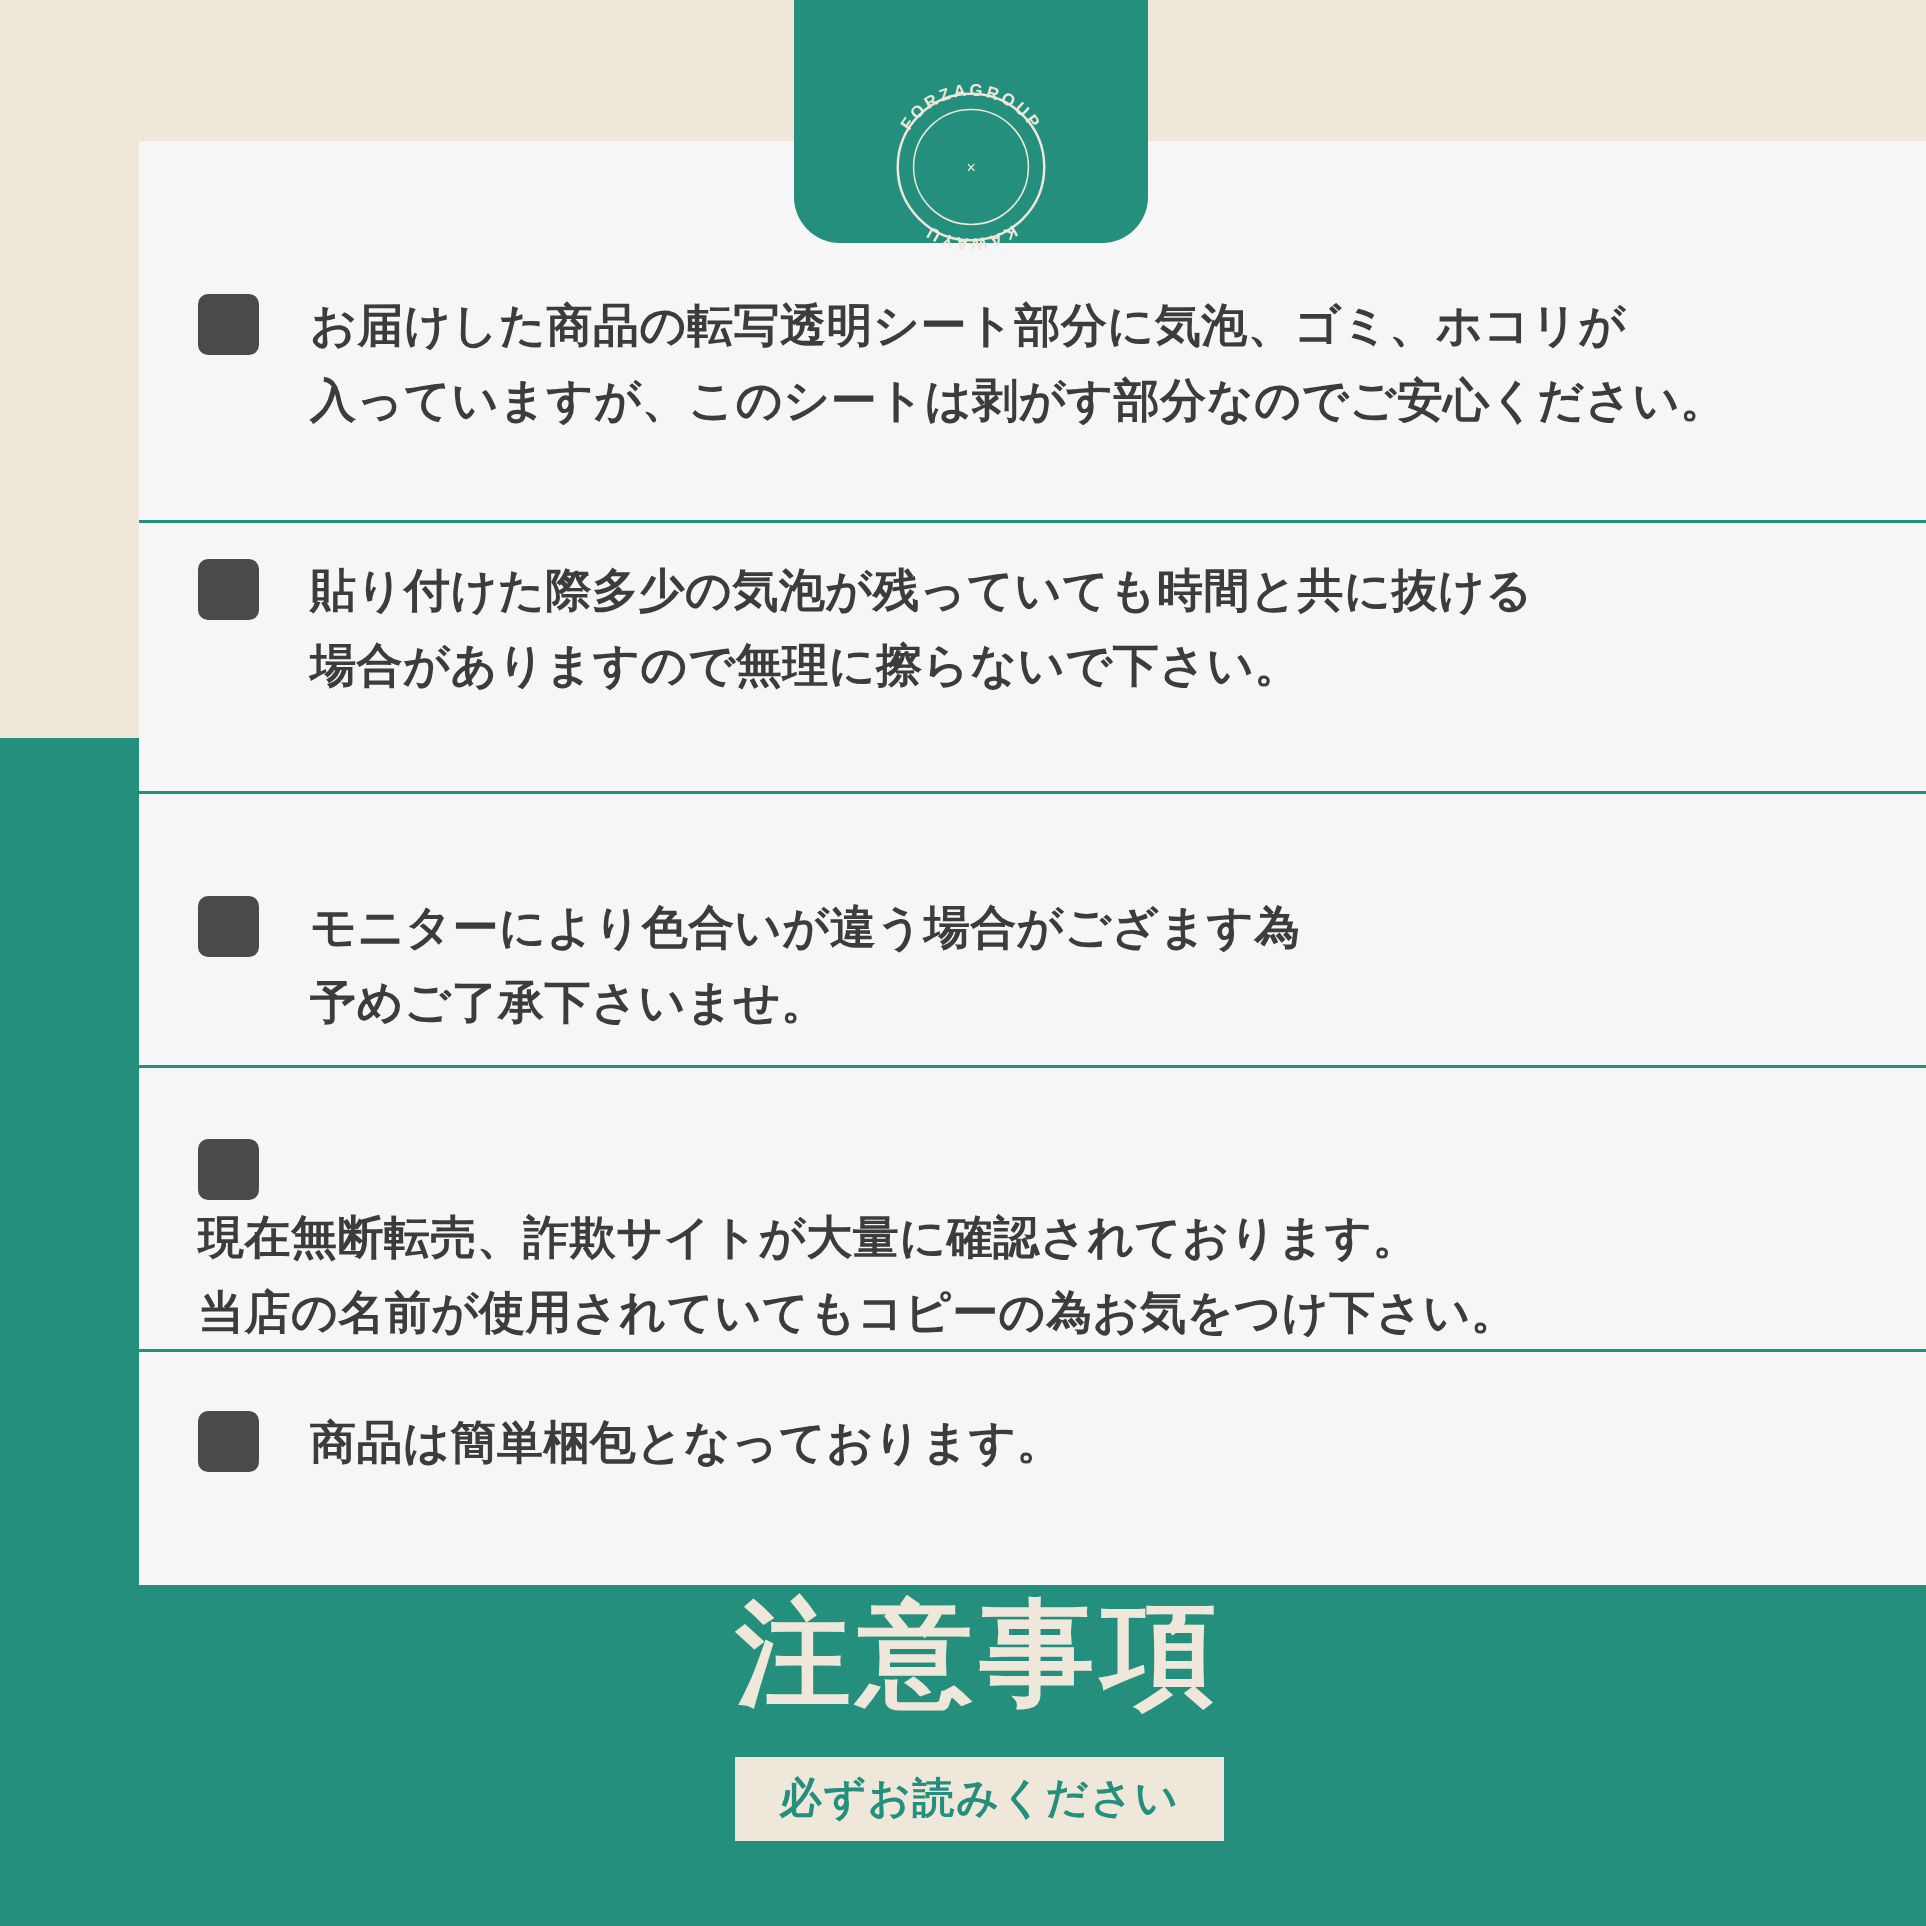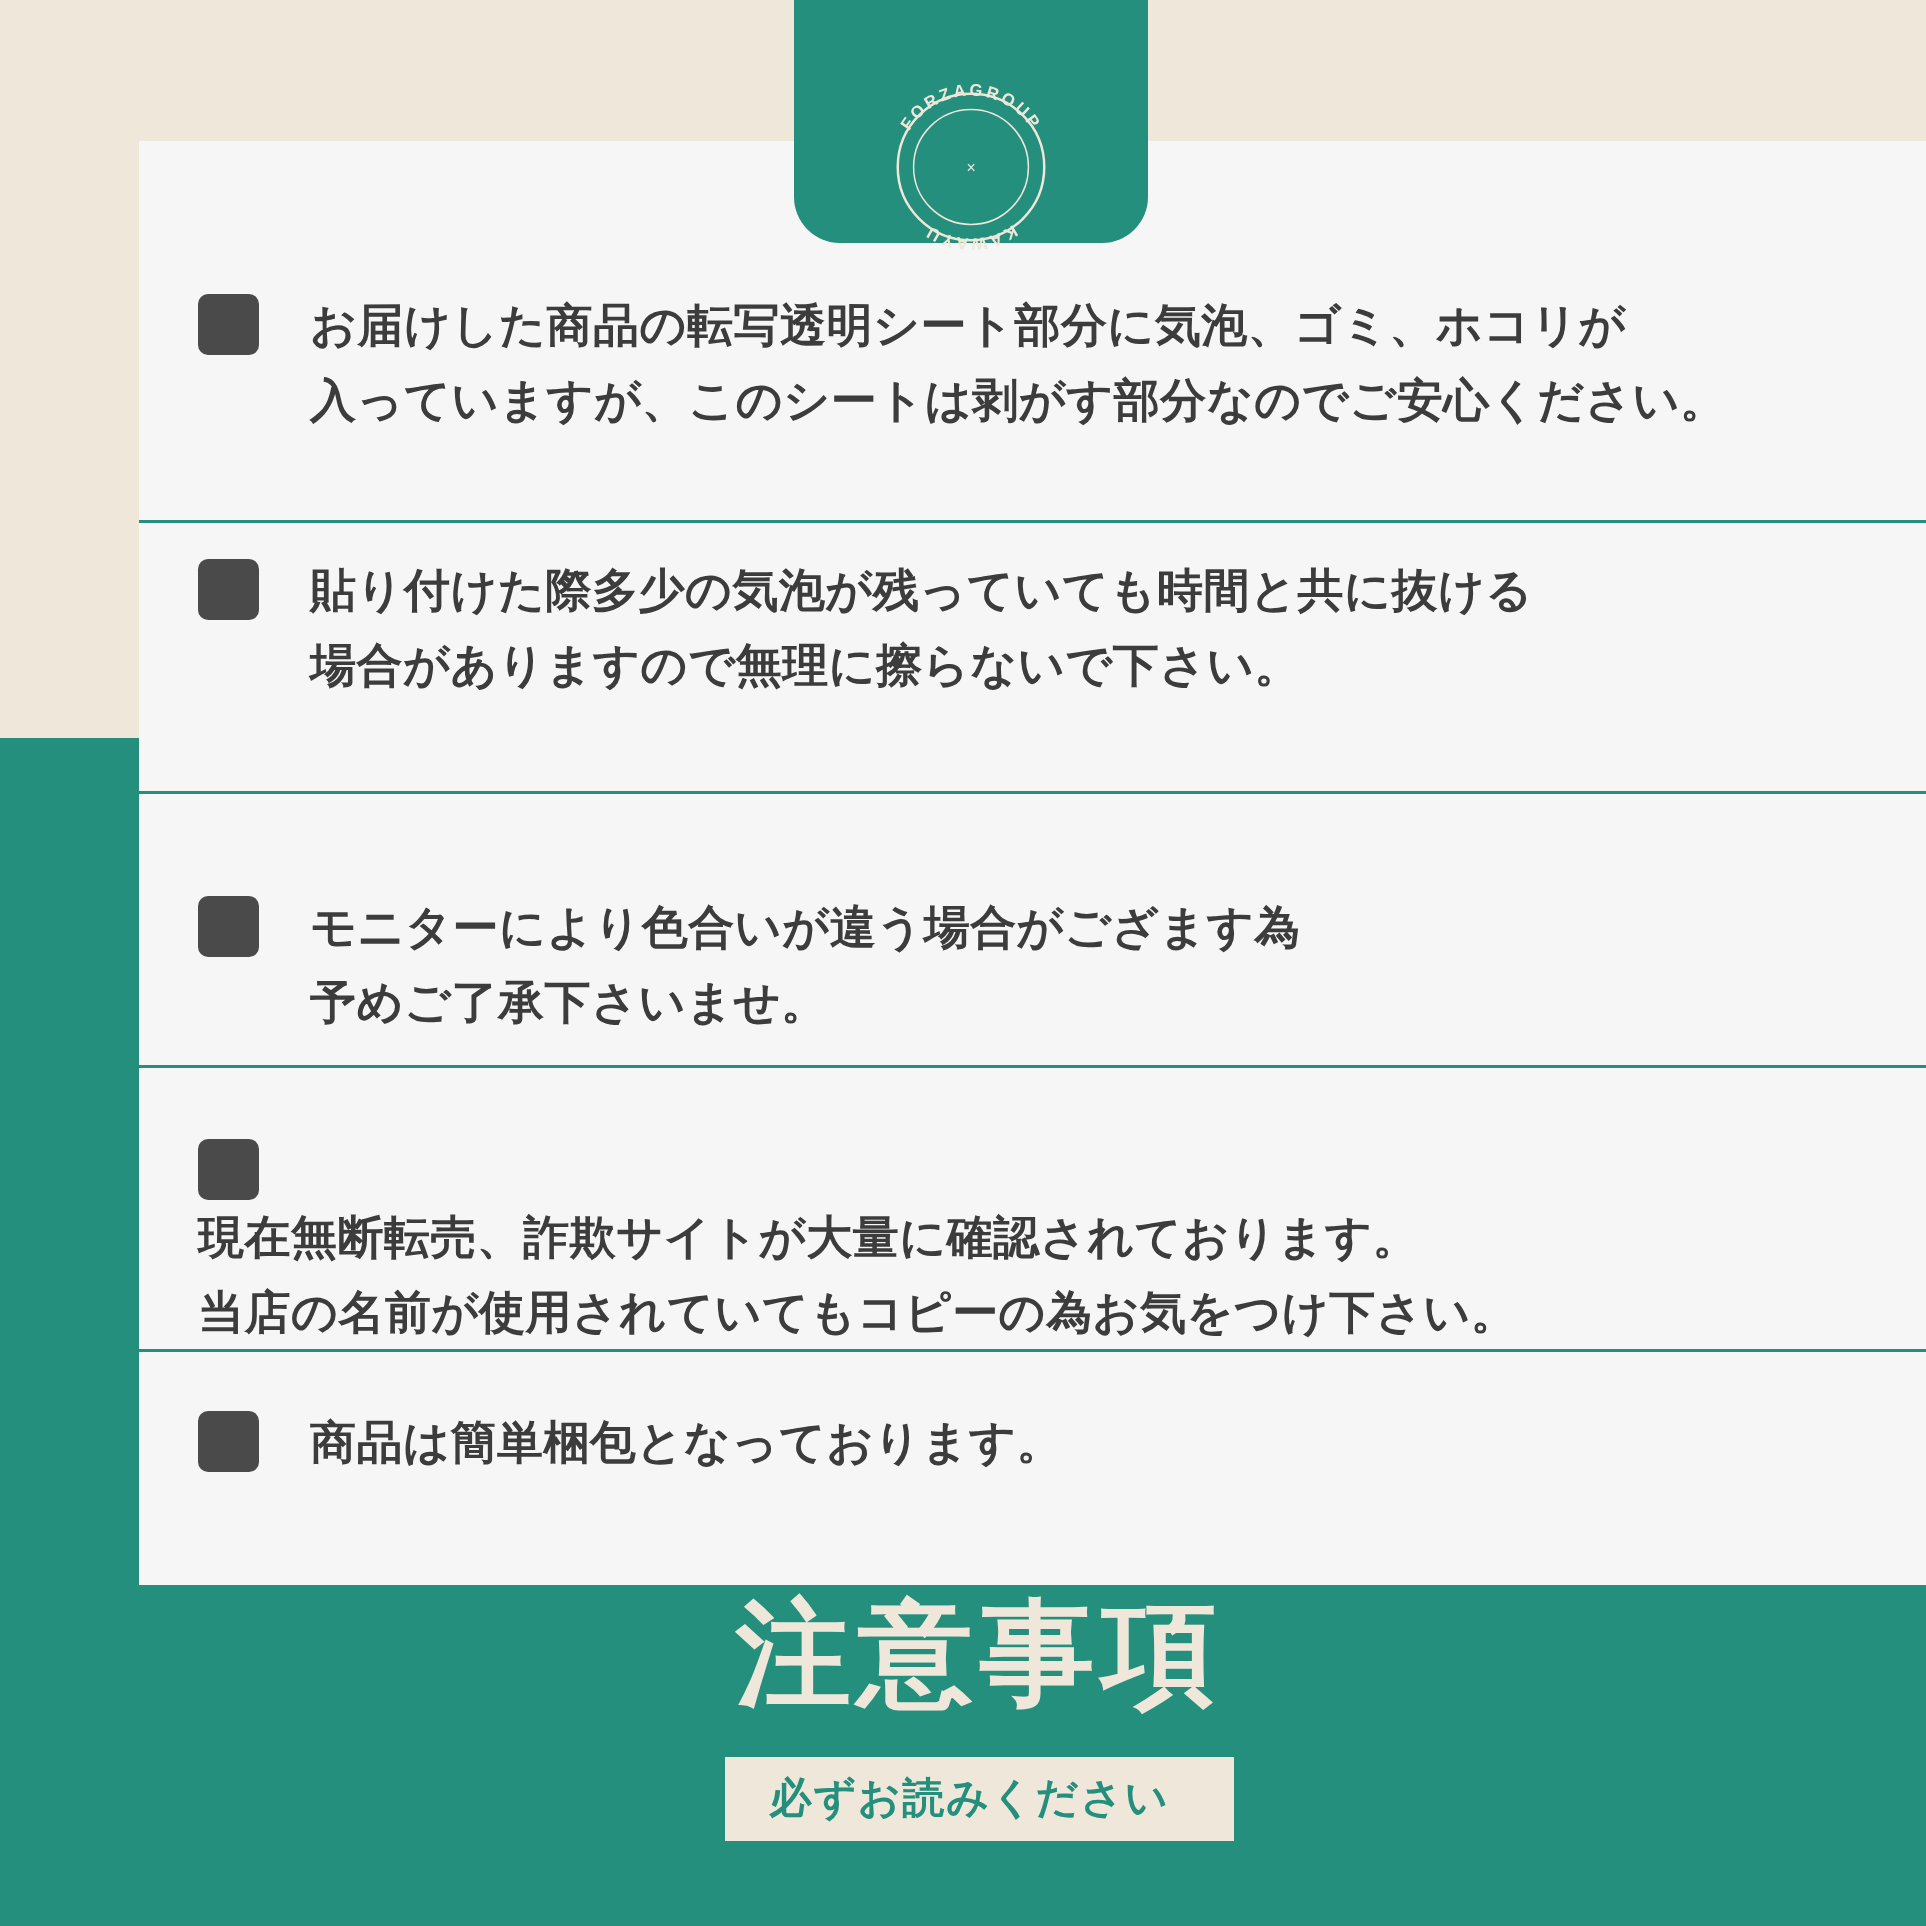--- a/index.html
+++ b/index.html
@@ -120,21 +120,21 @@
     margin: 0;
   }
   .footer-sub {
     display: inline-block;
     margin-top: 46px;
     background: #eee7da;
     color: #238f7c;
     font-size: 42px;
     font-weight: 700;
     letter-spacing: 0.04em;
-    padding: 20px 64px 22px 44px;
+    padding: 20px 44px 22px 44px;
     line-height: 1;
   }
 </style>
 </head>
 <body>
 
 <div class="page">
 
   <div class="green-band"></div>
 

